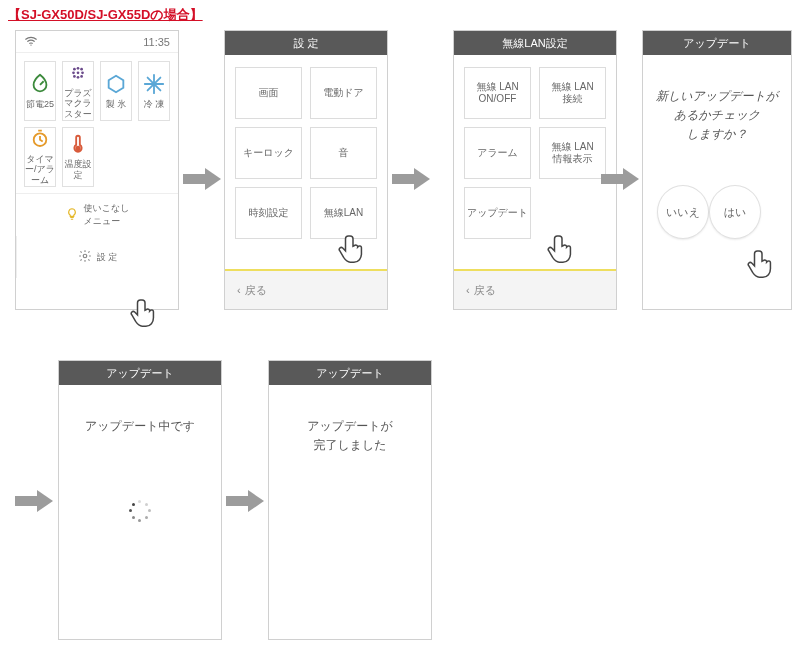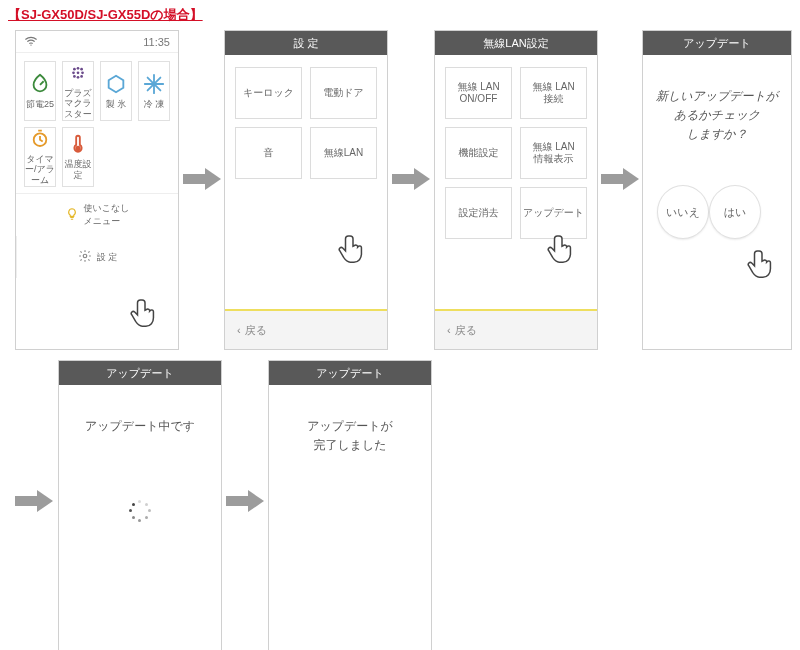--- a/index.html
+++ b/index.html
@@ -1,18 +1,18 @@
 <!DOCTYPE html>
 <html><head>
 <meta charset="utf-8">
 <style>
   * { box-sizing: border-box; margin:0; padding:0; }
   body { font-family: "Hiragino Kaku Gothic ProN","Meiryo",sans-serif; background:#fff; width:800px; height:650px; position:relative; color:#555; font-size:10px; }
   .title { position:absolute; top:6px; left:8px; color:#d40f27; font-size:13px; font-weight:bold;text-decoration:underline; }
-  .scr { position:absolute; width:164px; height:320px; background:#fff; border:1px solid #d0d0d0; }
+  .scr { position:absolute; width:164px; height:280px; background:#fff; border:1px solid #d0d0d0; }
   .hdr { height:24px; background:#595959; color:#fff; text-align:center; line-height:24px; font-size:11px; }
   .status { height:22px; border-bottom:1px solid #eee; display:flex; align-items:center; justify-content:space-between; padding:0 8px; font-size:11px; color:#777; }
   .grid { display:grid; grid-template-columns:1fr 1fr 1fr 1fr; gap:6px; padding:8px 8px 0 8px; }
   .tile { height:60px; border:1px solid #e0e0e0; background:#fff; display:flex; flex-direction:column; align-items:center; justify-content:center; gap:4px; font-size:9px; color:#666; text-align:center; line-height:1.2; }
   .tile .ic { width:22px; height:22px; }
   .menurow { display:grid; grid-template-columns:1fr; border-top:1px solid #eee; }
   .mitem { height:42px; display:flex; align-items:center; justify-content:center; gap:5px; font-size:9px; color:#666; }
   .grid2 { display:grid; grid-template-columns:1fr 1fr; gap:8px; padding:12px 10px 0 10px; }
   .btn { height:52px; border:1px solid #dcdcdc; background:#fff; display:flex; align-items:center; justify-content:center; font-size:10px; color:#666; text-align:center; line-height:1.25; white-space:pre-line; }
   .back { position:absolute; left:0; right:0; bottom:0; height:40px; background:#f4f4f4; display:flex; align-items:center; padding-left:12px; font-size:11px; color:#888; border-top:2px solid #eede5e; }
@@ -115,48 +115,49 @@
 
 <svg class="hand" style="left:130px; top:296px;" viewBox="0 0 32 36">
     <path d="M13 4a3 3 0 0 1 3 3v8l2-1a2 2 0 0 1 3 2l1-1a2 2 0 0 1 3 2v6c0 5-3 9-8 9h-4c-3 0-5-2-7-5l-4-7a2 2 0 0 1 3-3l3 3V7a3 3 0 0 1 3-3z" fill="#fff" stroke="#444" stroke-width="1.6"></path>
   </svg>
 
 <div class="arrow" style="left:183px; top:168px;"></div>
 
 <div class="scr" style="left:224px; top:30px;">
   <div class="hdr">設 定</div>
   <div class="grid2">
+    <div class="btn">画面</div>
+    <div class="btn">電動ドア</div>
     <div class="btn">キーロック</div>
-    <div class="btn">電動ドア</div>
     <div class="btn">音</div>
+    <div class="btn">時刻設定</div>
     <div class="btn">無線LAN</div>
   </div>
   <div class="back">
       <span style="margin-right:4px;">‹</span>
       <span>戻る</span>
     </div>
 </div>
 
 <svg class="hand" style="left:338px; top:232px;" viewBox="0 0 32 36">
     <path d="M13 4a3 3 0 0 1 3 3v8l2-1a2 2 0 0 1 3 2l1-1a2 2 0 0 1 3 2v6c0 5-3 9-8 9h-4c-3 0-5-2-7-5l-4-7a2 2 0 0 1 3-3l3 3V7a3 3 0 0 1 3-3z" fill="#fff" stroke="#444" stroke-width="1.6"></path>
   </svg>
 
 <div class="arrow" style="left:392px; top:168px;"></div>
 
-<div class="scr" style="left:434px; top:30px;">
+<div class="scr" style="left:453px; top:30px;">
   <div class="hdr">無線LAN設定</div>
   <div class="grid2">
     <div class="btn">無線 LAN
 ON/OFF</div>
     <div class="btn">無線 LAN
 接続</div>
-    <div class="btn">機能設定</div>
+    <div class="btn">アラーム</div>
     <div class="btn">無線 LAN
 情報表示</div>
-    <div class="btn">設定消去</div>
     <div class="btn">アップデート</div>
   </div>
   <div class="back">
       <span style="margin-right:4px;">‹</span>
       <span>戻る</span>
     </div>
 </div>
 
 <svg class="hand" style="left:547px; top:232px;" viewBox="0 0 32 36">
     <path d="M13 4a3 3 0 0 1 3 3v8l2-1a2 2 0 0 1 3 2l1-1a2 2 0 0 1 3 2v6c0 5-3 9-8 9h-4c-3 0-5-2-7-5l-4-7a2 2 0 0 1 3-3l3 3V7a3 3 0 0 1 3-3z" fill="#fff" stroke="#444" stroke-width="1.6"></path>

